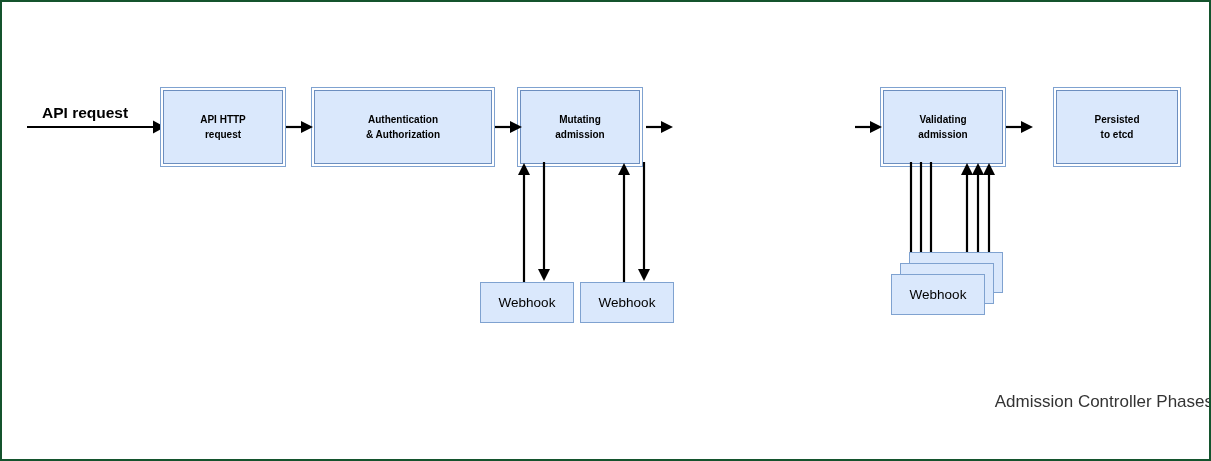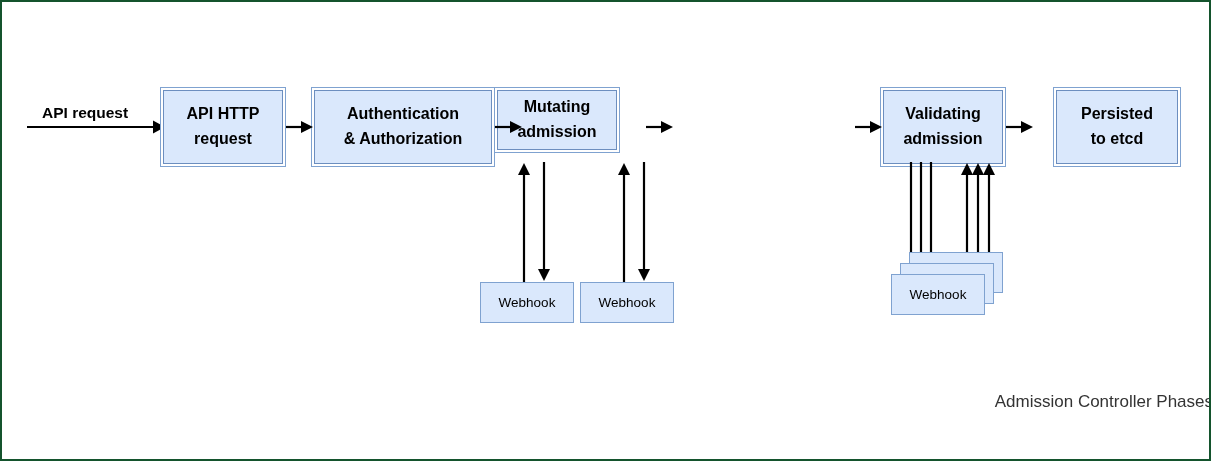--- a/index.html
+++ b/index.html
@@ -24,21 +24,21 @@
     box-sizing: border-box;
     background: #dae8fc;
     border: 1px solid #6c8ebf;
     box-shadow: 0 0 0 2px #ffffff, 0 0 0 3px #7fa2d0;
     display: flex;
     flex-direction: column;
     align-items: center;
     justify-content: center;
     color: #000000;
     font-weight: bold;
-    font-size: 16px;
+    font-size: 10px;
     line-height: 1.55;
     text-align: left;
   }
   .phase-box .line { display: block; white-space: nowrap; }
 
   
   .webhook-box {
     position: absolute;
     box-sizing: border-box;
     background: #dae8fc;
@@ -90,21 +90,21 @@
   <div class="phase-box" style="left:161px; top:88px; width:120px; height:74px;">
     <span class="line">API HTTP</span>
     <span class="line">request</span>
   </div>
 
   <div class="phase-box" style="left:312px; top:88px; width:178px; height:74px;">
     <span class="line">Authentication</span>
     <span class="line">&amp; Authorization</span>
   </div>
 
-  <div class="phase-box" style="left:495px; top:88px; width:120px; height:60px;">
+  <div class="phase-box" style="left:518px; top:88px; width:120px; height:74px;">
     <span class="line">Mutating</span>
     <span class="line">admission</span>
   </div>
 
 
   <div class="phase-box" style="left:881px; top:88px; width:120px; height:74px;">
     <span class="line">Validating</span>
     <span class="line">admission</span>
   </div>
 

